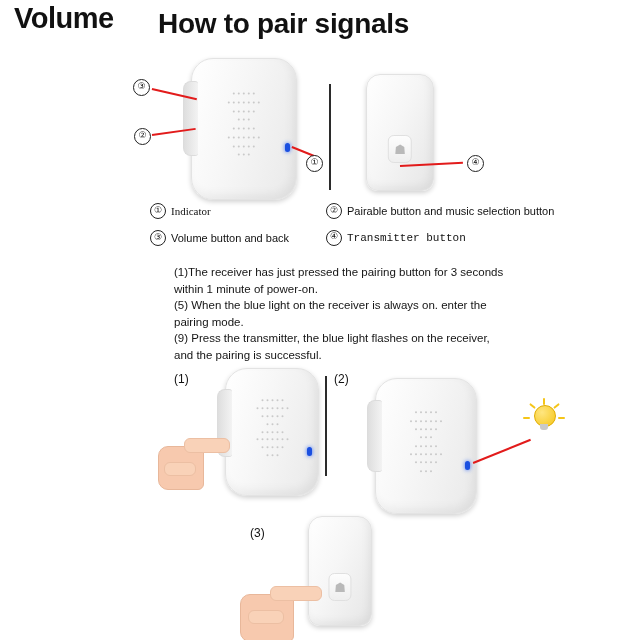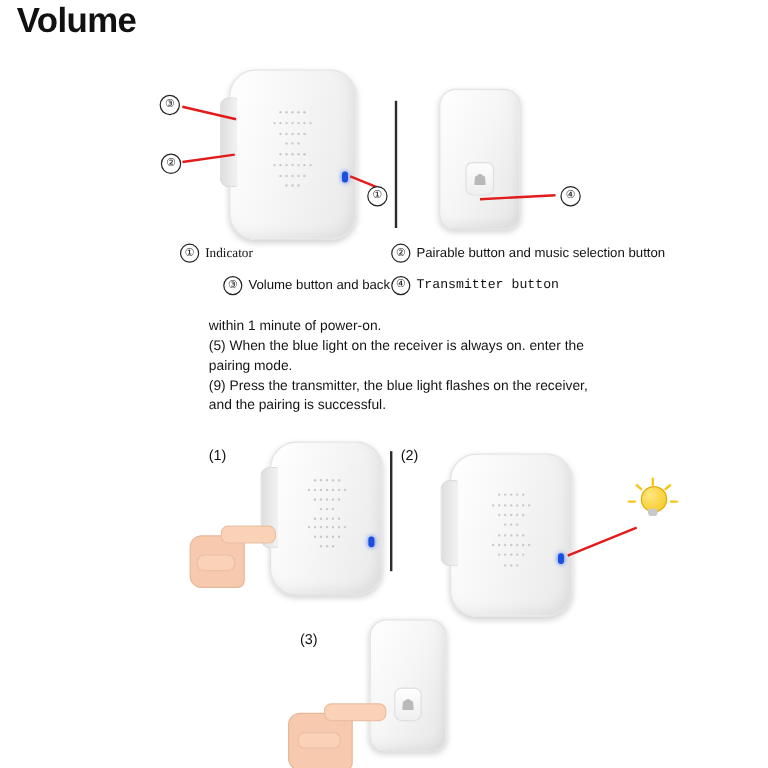--- a/index.html
+++ b/index.html
@@ -223,20 +223,21 @@
     background: #f5c518;
     border-radius: 2px;
   }
 </style>
 </head>
 <body>
 
 <div class="page">
 
   <div class="brand">Volume</div>
+  <div class="title">How to pair signals</div>
 
   <div class="receiver" style="left:191px; top:58px; width:104px; height:140px;">
     <div class="lip"></div>
     <div class="speaker">
       <div class="dotrow" style="top:6%;">
           <span class="dot"></span>
           <span class="dot"></span>
           <span class="dot"></span>
           <span class="dot"></span>
           <span class="dot"></span>
@@ -313,28 +314,29 @@
 
   <div class="leader" style="left:400px; top:165px; width:63px; transform:rotate(-3deg);"></div>
   <div class="circlenum" style="left:467px; top:155px;">④</div>
 
   <div class="legend-item" style="left:150px; top:203px;font-family:Liberation Serif, serif;">
     <span class="num">①</span><span class="lbl">Indicator</span>
   </div>
   <div class="legend-item" style="left:326px; top:203px;">
     <span class="num">②</span><span class="lbl">Pairable button and music selection button</span>
   </div>
-  <div class="legend-item" style="left:150px; top:230px;margin-left:36px;">
+  <div class="legend-item" style="left:150px; top:230px;">
     <span class="num">③</span><span class="lbl">Volume button and back</span>
   </div>
   <div class="legend-item" style="left:326px; top:230px;font-family:Liberation Mono, monospace;">
     <span class="num">④</span><span class="lbl">Transmitter button</span>
   </div>
 
   <div class="steps">
+    <div>(1)The receiver has just pressed the pairing button for 3 seconds</div>
     <div>within 1 minute of power-on.</div>
     <div>(5) When the blue light on the receiver is always on. enter the</div>
     <div>pairing mode.</div>
     <div>(9) Press the transmitter, the blue light flashes on the receiver,</div>
     <div>and the pairing is successful.</div>
   </div>
 
   <div class="panel-label" style="left:174px; top:372px;">(1)</div>
 
   <div class="receiver" style="left:225px; top:368px; width:92px; height:126px;">

